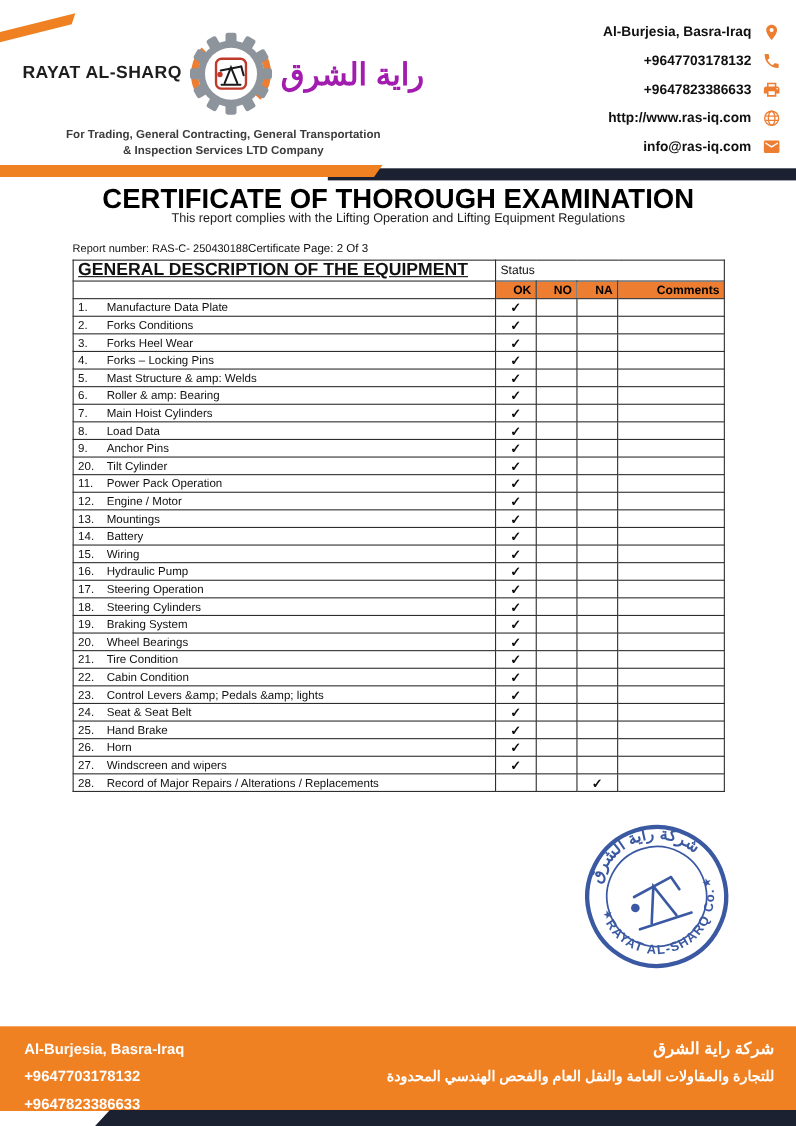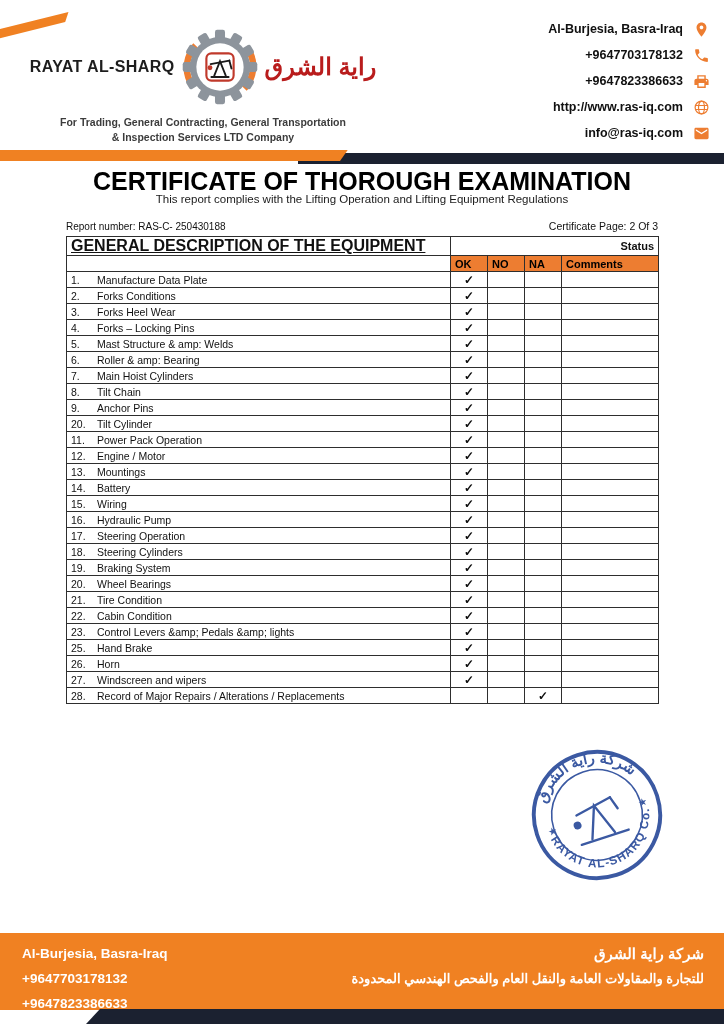--- a/index.html
+++ b/index.html
@@ -14,51 +14,51 @@
 
   
   .top-accent{position:absolute;left:-10px;top:22px;width:78px;height:9px;background:var(--band-orange);
     transform:rotate(-14deg) skewX(-32deg);}
 
   
   .logo-block{position:absolute;left:34px;top:24px;width:338px;text-align:center;}
   .logo-row{display:flex;align-items:center;justify-content:center;gap:2px;}
   .name-en{font-weight:bold;font-size:16px;letter-spacing:.4px;color:#1d1d1d;white-space:nowrap;}
   .gear-logo{width:86px;height:86px;flex:0 0 auto;}
-  .name-ar{font-weight:bold;font-size:24px;color:#b91c1c;white-space:nowrap;direction:rtl;text-align:center;}
+  .name-ar{font-weight:bold;font-size:28px;color:#a21caf;white-space:nowrap;direction:rtl;text-align:center;}
   .tagline{margin-top:5px;font-size:10.5px;font-weight:bold;color:#3c3c3c;line-height:1.4;}
 
   .contacts{position:absolute;right:14px;top:20px;width:270px;display:flex;flex-direction:column;gap:8px;}
   .contact-row{display:flex;align-items:center;justify-content:flex-end;gap:10px;height:18px;}
   .contact-text{font-weight:bold;font-size:12.5px;color:#101010;white-space:nowrap;}
   .contact-icon{width:17px;height:17px;color:var(--accent-orange);flex:0 0 auto;}
 
   
   .band{position:absolute;left:0;top:150px;width:724px;height:14px;}
   .band-navy{position:absolute;left:298px;right:0;top:3px;height:11px;background:var(--navy);}
   .band-orange{position:absolute;left:-8px;top:0;width:348px;height:11px;background:var(--band-orange);
     transform:skewX(-35deg);transform-origin:bottom left;}
 
   .doc-title{position:absolute;left:0;top:167px;width:100%;text-align:center;
     font-size:25px;font-weight:bold;color:#000;}
   .doc-subtitle{position:absolute;left:0;top:193px;width:100%;text-align:center;
     font-size:11.5px;color:#1a1a1a;}
 
   .report-line{position:absolute;left:66px;top:220px;width:592px;display:flex;
-    justify-content:space-between;align-items:flex-end;}
+    align-items:flex-end;}
   .report-number{font-size:10px;color:#111;}
   .cert-page{font-size:10.5px;color:#111;}
 
   
   .equip-table{position:absolute;left:66px;top:236px;width:592px;border-collapse:collapse;table-layout:fixed;}
   .equip-table th,.equip-table td{border:1px solid #2e2e2e;height:16px;padding:0 4px;
     font-size:10.5px;overflow:hidden;white-space:nowrap;vertical-align:middle;}
   th.desc-head{text-align:left;font-size:16px;font-weight:bold;text-decoration:underline;}
-  th.status-head{text-align:right;font-size:11px;font-weight:bold;}
-  .orange-row th{background:var(--accent-orange);color:#000;text-align:left;font-size:11px;font-weight:bold;}
+  th.status-head{text-align:left;font-size:11px;font-weight:normal;}
+  .orange-row th{background:var(--accent-orange);color:#000;text-align:right;font-size:11px;font-weight:bold;}
   .orange-row th.blank{background:#fff;}
   td.c-desc{font-weight:normal;text-align:left;}
   td.c-desc .num{display:inline-block;width:26px;}
   td.c-check{text-align:center;font-weight:bold;font-size:12px;color:#0c0c0c;}
   td.c-com{background:#fff;}
 
   
   .stamp{position:absolute;left:528px;top:746px;width:138px;height:138px;
     transform:rotate(-18deg);opacity:.92;color:var(--stamp-blue);}
   .stamp svg{width:100%;height:100%;}
@@ -234,21 +234,21 @@
       <td class="c-com"></td>
     </tr>
         <tr>
       <td class="c-desc"><span class="num">7.</span><span>Main Hoist Cylinders</span></td>
       <td class="c-check">✓</td>
       <td class="c-check"></td>
       <td class="c-check"></td>
       <td class="c-com"></td>
     </tr>
         <tr>
-      <td class="c-desc"><span class="num">8.</span><span>Tilt Chain</span></td>
+      <td class="c-desc"><span class="num">8.</span><span>Load Data</span></td>
       <td class="c-check">✓</td>
       <td class="c-check"></td>
       <td class="c-check"></td>
       <td class="c-com"></td>
     </tr>
         <tr>
       <td class="c-desc"><span class="num">9.</span><span>Anchor Pins</span></td>
       <td class="c-check">✓</td>
       <td class="c-check"></td>
       <td class="c-check"></td>
@@ -340,20 +340,27 @@
     </tr>
         <tr>
       <td class="c-desc"><span class="num">22.</span><span>Cabin Condition</span></td>
       <td class="c-check">✓</td>
       <td class="c-check"></td>
       <td class="c-check"></td>
       <td class="c-com"></td>
     </tr>
         <tr>
       <td class="c-desc"><span class="num">23.</span><span>Control Levers &amp;amp; Pedals &amp;amp; lights</span></td>
+      <td class="c-check">✓</td>
+      <td class="c-check"></td>
+      <td class="c-check"></td>
+      <td class="c-com"></td>
+    </tr>
+        <tr>
+      <td class="c-desc"><span class="num">24.</span><span>Seat &amp; Seat Belt</span></td>
       <td class="c-check">✓</td>
       <td class="c-check"></td>
       <td class="c-check"></td>
       <td class="c-com"></td>
     </tr>
         <tr>
       <td class="c-desc"><span class="num">25.</span><span>Hand Brake</span></td>
       <td class="c-check">✓</td>
       <td class="c-check"></td>
       <td class="c-check"></td>

